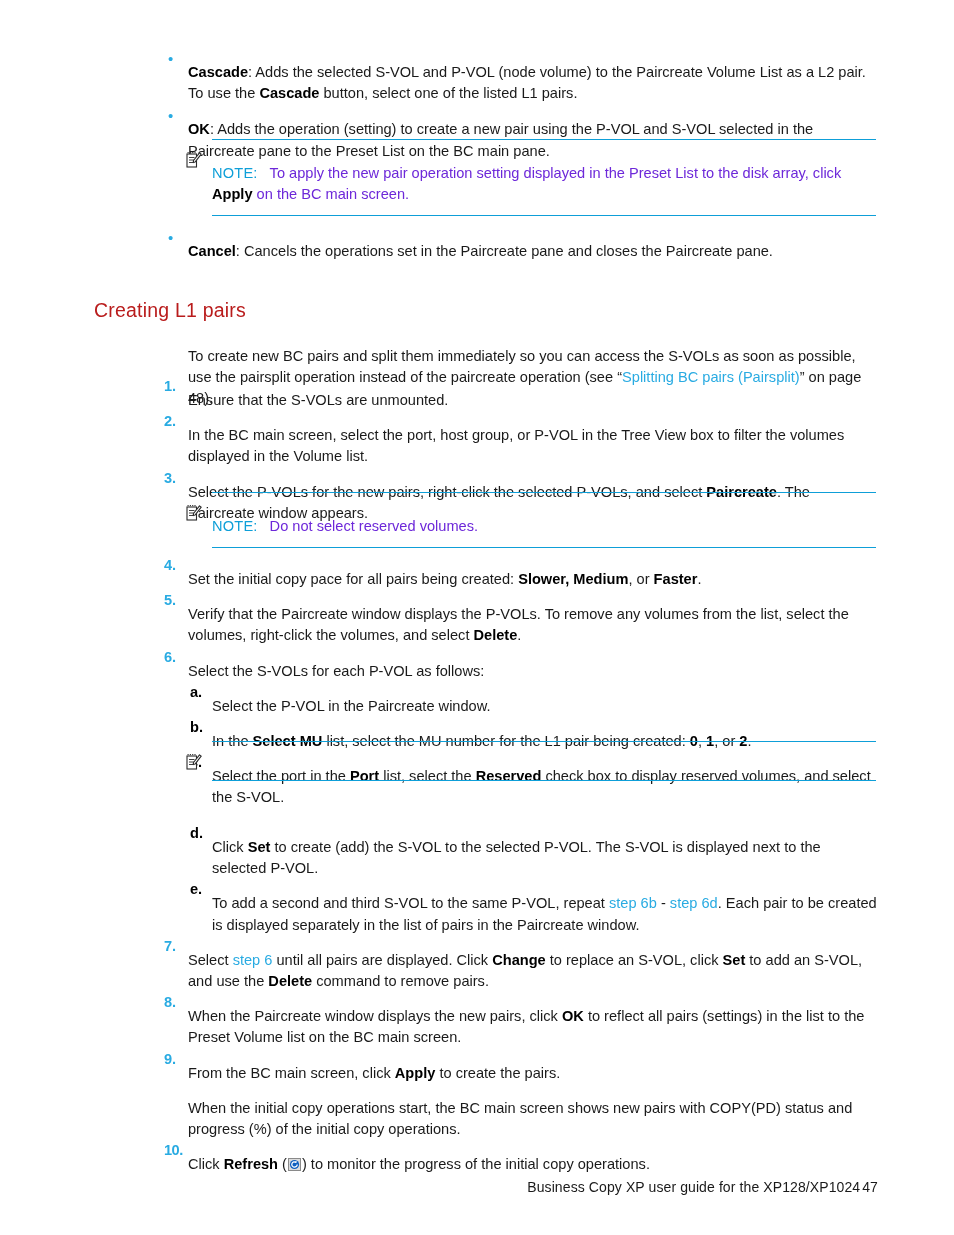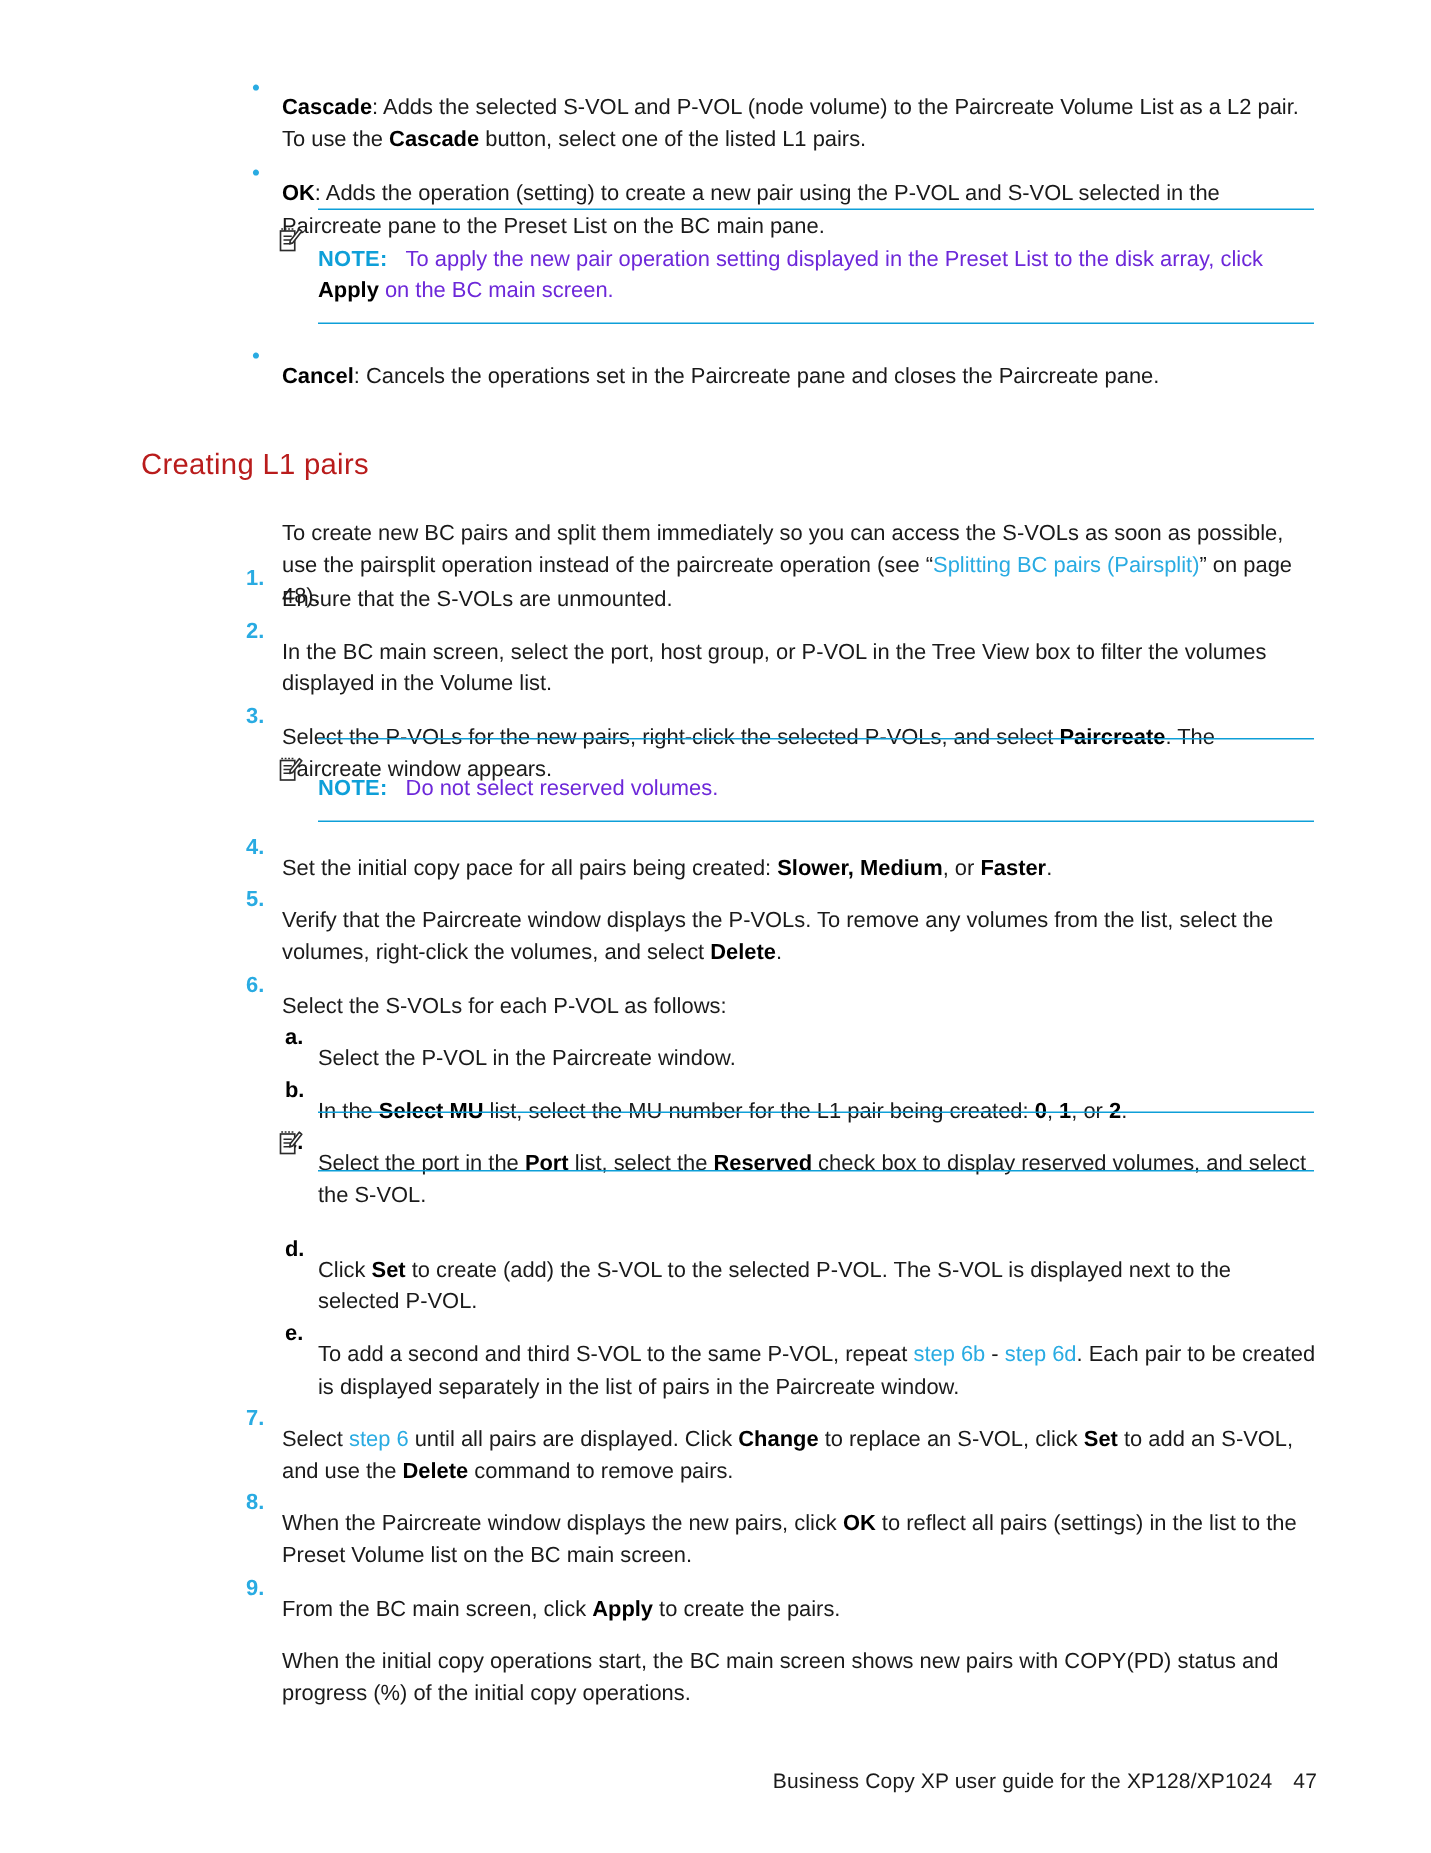--- a/index.html
+++ b/index.html
@@ -85,21 +85,21 @@
   .note-icon {
     flex: 0 0 26px;
     width: 26px;
     padding-top: 2px;
   }
   .note-content {
     flex: 1 1 auto;
   }
   .note-label {
     color: #0e9fd8;
-    font-weight: bold;
+    font-weight: normal;
     font-size: 14.6px;
     letter-spacing: 0.2px;
   }
   .note-text { color: #6d28d9; }
 
   
   .h2 {
     position: absolute;
     left: 94px;
     font-size: 19.5px;
@@ -171,21 +171,21 @@
   .footer {
     position: absolute;
     left: 0;
     top: 1179px;
     width: 878px;
     text-align: right;
     font-size: 14px;
     color: #1a1a1a;
     letter-spacing: 0.1px;
   }
-  .footer .pageno { margin-left: 14px; }
+  .footer .pageno { margin-left: 2px; }
 </style>
 </head>
 <body>
 
 <div class="page">
 
   <div class="bullet-list" style="top:48px;">
 
     <div class="bullet-row">
       <div class="bullet-mark">•</div>
@@ -349,18 +349,26 @@
     <div class="step-row">
       <div class="step-num">9.</div>
       <div class="step-body body-text"><span>From the BC main screen, click </span><b>Apply</b><span> to create the pairs.</span></div>
     </div>
 
     <div class="step-row">
       <div class="step-num"></div>
       <div class="step-body body-text">When the initial copy operations start, the BC main screen shows new pairs with COPY(PD) status and progress (%) of the initial copy operations.</div>
     </div>
 
+    <div class="step-row">
+      <div class="step-num wide">10.</div>
+      <div class="step-body body-text"><span>Click </span><b>Refresh</b><span> (</span><span class="refresh-icon"><svg width="11" height="11" viewBox="0 0 11 11" xmlns="http://www.w3.org/2000/svg">
+              <circle cx="5.5" cy="5.5" r="4.6" fill="#1060c0"></circle>
+              <path d="M8.2 5.5 a2.7 2.7 0 1 1 -1.2 -2.25" fill="none" stroke="#ffffff" stroke-width="1.25"></path>
+              <path d="M7.6 1.6 L7.5 4.0 L5.2 3.4 Z" fill="#ffffff"></path>
+            </svg></span><span>) to monitor the progress of the initial copy operations.</span></div>
+    </div>
 
   </div>
 
   <div class="footer"><span>Business Copy XP user guide for the XP128/XP1024</span><span class="pageno">47</span></div>
 
 </div>
 
 </body></html>

